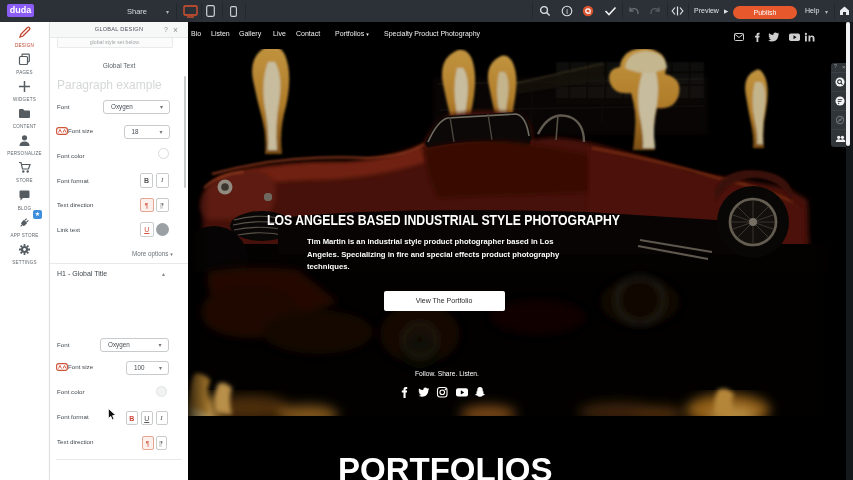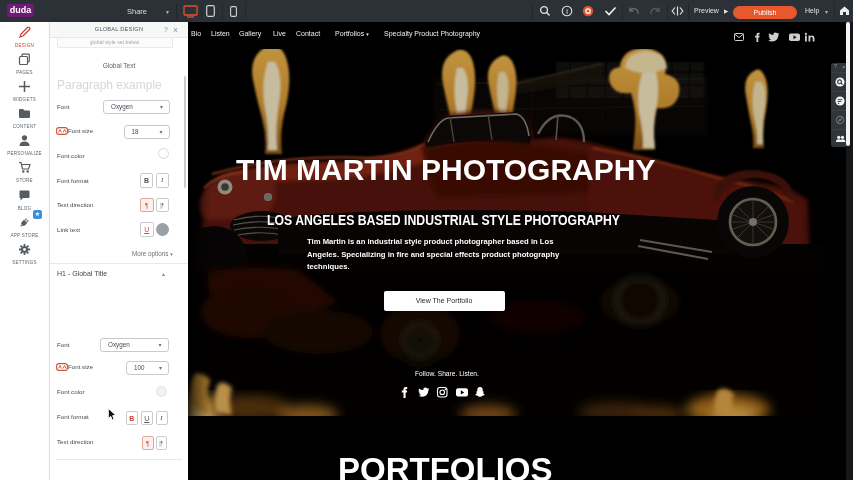--- a/index.html
+++ b/index.html
@@ -21,21 +21,21 @@
   .pbtn{position:absolute;width:13.5px;height:14.5px;background:#fff;border:1px solid #c9cccd;border-radius:2px;
         box-sizing:border-box;text-align:center;font-size:7px;line-height:13px;color:#555;}
   
   #site{left:188px;top:22px;width:665px;height:458px;background:#000;overflow:hidden;}
   .nav{position:absolute;top:8px;font-size:7px;color:#f0f0f0;white-space:nowrap;}
   .white{color:#fff;}
 </style></head>
 <body>
 
 <div id="topbar" class="abs">
-  <div class="abs" style="left:7px;top:4px;width:27px;height:13px;background:#701a75;border-radius:2px;
+  <div class="abs" style="left:7px;top:4px;width:27px;height:13px;background:#8b5cf6;border-radius:2px;
        text-align:center;font-size:9px;font-weight:bold;color:#fff;line-height:13px;">duda</div>
   <div class="abs" style="left:127px;top:6.5px;font-size:7.5px;color:#d9dde1;">Share</div>
   <div class="abs" style="left:166px;top:8px;font-size:6px;color:#aeb4b9;">▾</div>
   <div class="tsep" style="left:176px;"></div>
 
   <svg class="abs" style="left:182px;top:4.5px" width="17" height="13" viewBox="0 0 17 13">
     <rect x="2" y="1" width="13" height="9" rx="1" fill="none" stroke="#e0532e" stroke-width="1.3"></rect>
     <line x1="5" y1="12" x2="12" y2="12" stroke="#e0532e" stroke-width="1.3"></line>
   </svg>
   <div class="tsep" style="left:201px;"></div>
@@ -271,21 +271,20 @@
     <path d="M0.5 2 L5 5.5 L9.5 2" fill="none" stroke="#cfcfcf" stroke-width="1"></path>
     <path d="M22.5 10 L22.5 5.5 L21 5.5 L21 3.8 L22.5 3.8 L22.5 2.6 Q22.5 0.8 24.3 0.8 L25.6 0.8 L25.6 2.5 L24.8 2.5 Q24.3 2.5 24.3 3 L24.3 3.8 L25.6 3.8 L25.4 5.5 L24.3 5.5 L24.3 10 Z"></path>
     <path d="M45 2.2 Q44.3 2.5 43.6 2.6 Q44.4 2.1 44.7 1.3 Q43.9 1.8 43.1 2 Q42.4 1.2 41.3 1.2 Q39.3 1.2 39.3 3.2 Q39.3 3.5 39.4 3.7 Q36.7 3.6 35 2 Q34 3.8 35.7 4.9 Q35.1 4.9 34.6 4.6 Q34.6 6.4 36.3 6.8 Q35.7 7 35.1 6.8 Q35.6 8.3 37.3 8.4 Q35.9 9.4 34 9.2 Q35.8 10.3 37.8 10.3 Q41.8 10.3 43.6 7 Q44.4 5.5 44.4 3.9 Q44.4 3.7 44.4 3.6 Q45.1 3 45 2.2Z" transform="translate(0,-0.8)"></path>
     <rect x="55" y="1.5" width="11" height="7.5" rx="1.8"></rect>
     <path d="M59.5 3.2 L62.5 5.2 L59.5 7.2 Z" fill="#0a0a0a"></path>
     <rect x="71" y="3.6" width="1.8" height="6" rx="0.3"></rect>
     <circle cx="71.9" cy="1.9" r="1.1"></circle>
     <path d="M74.5 3.6 L76.2 3.6 L76.2 4.5 Q76.9 3.4 78.3 3.4 Q80.5 3.4 80.5 6 L80.5 9.6 L78.7 9.6 L78.7 6.3 Q78.7 5 77.6 5 Q76.3 5 76.3 6.4 L76.3 9.6 L74.5 9.6 Z"></path>
   </svg>
 
-  <div class="abs white" style="left:48px;top:131px;font-size:30px;font-weight:bold;white-space:nowrap;">TIM MARTIN PHOTOGRAPHY</div>
   <div class="abs white" style="left:79px;top:190px;font-size:14px;font-weight:bold;white-space:nowrap;
        transform:scaleX(0.875);transform-origin:0 0;">LOS ANGELES BASED INDUSTRIAL STYLE PHOTOGRAPHY</div>
   <div class="abs white" style="left:119px;top:214px;font-size:8px;font-weight:bold;line-height:12.5px;transform:scaleX(0.96);transform-origin:0 0;">
     Tim Martin is an industrial style product photographer based in Los<br>
     Angeles. Specializing in fire and special effects product photography<br>
     techniques.</div>
   <div class="abs" style="left:195.5px;top:269px;width:121px;height:20px;background:#fff;border-radius:2px;
        text-align:center;font-size:7px;color:#2b2b2b;line-height:20px;">View The Portfolio</div>
   <div class="abs" style="left:227px;top:348px;font-size:6.7px;color:#fff;">Follow. Share. Listen.</div>
 

